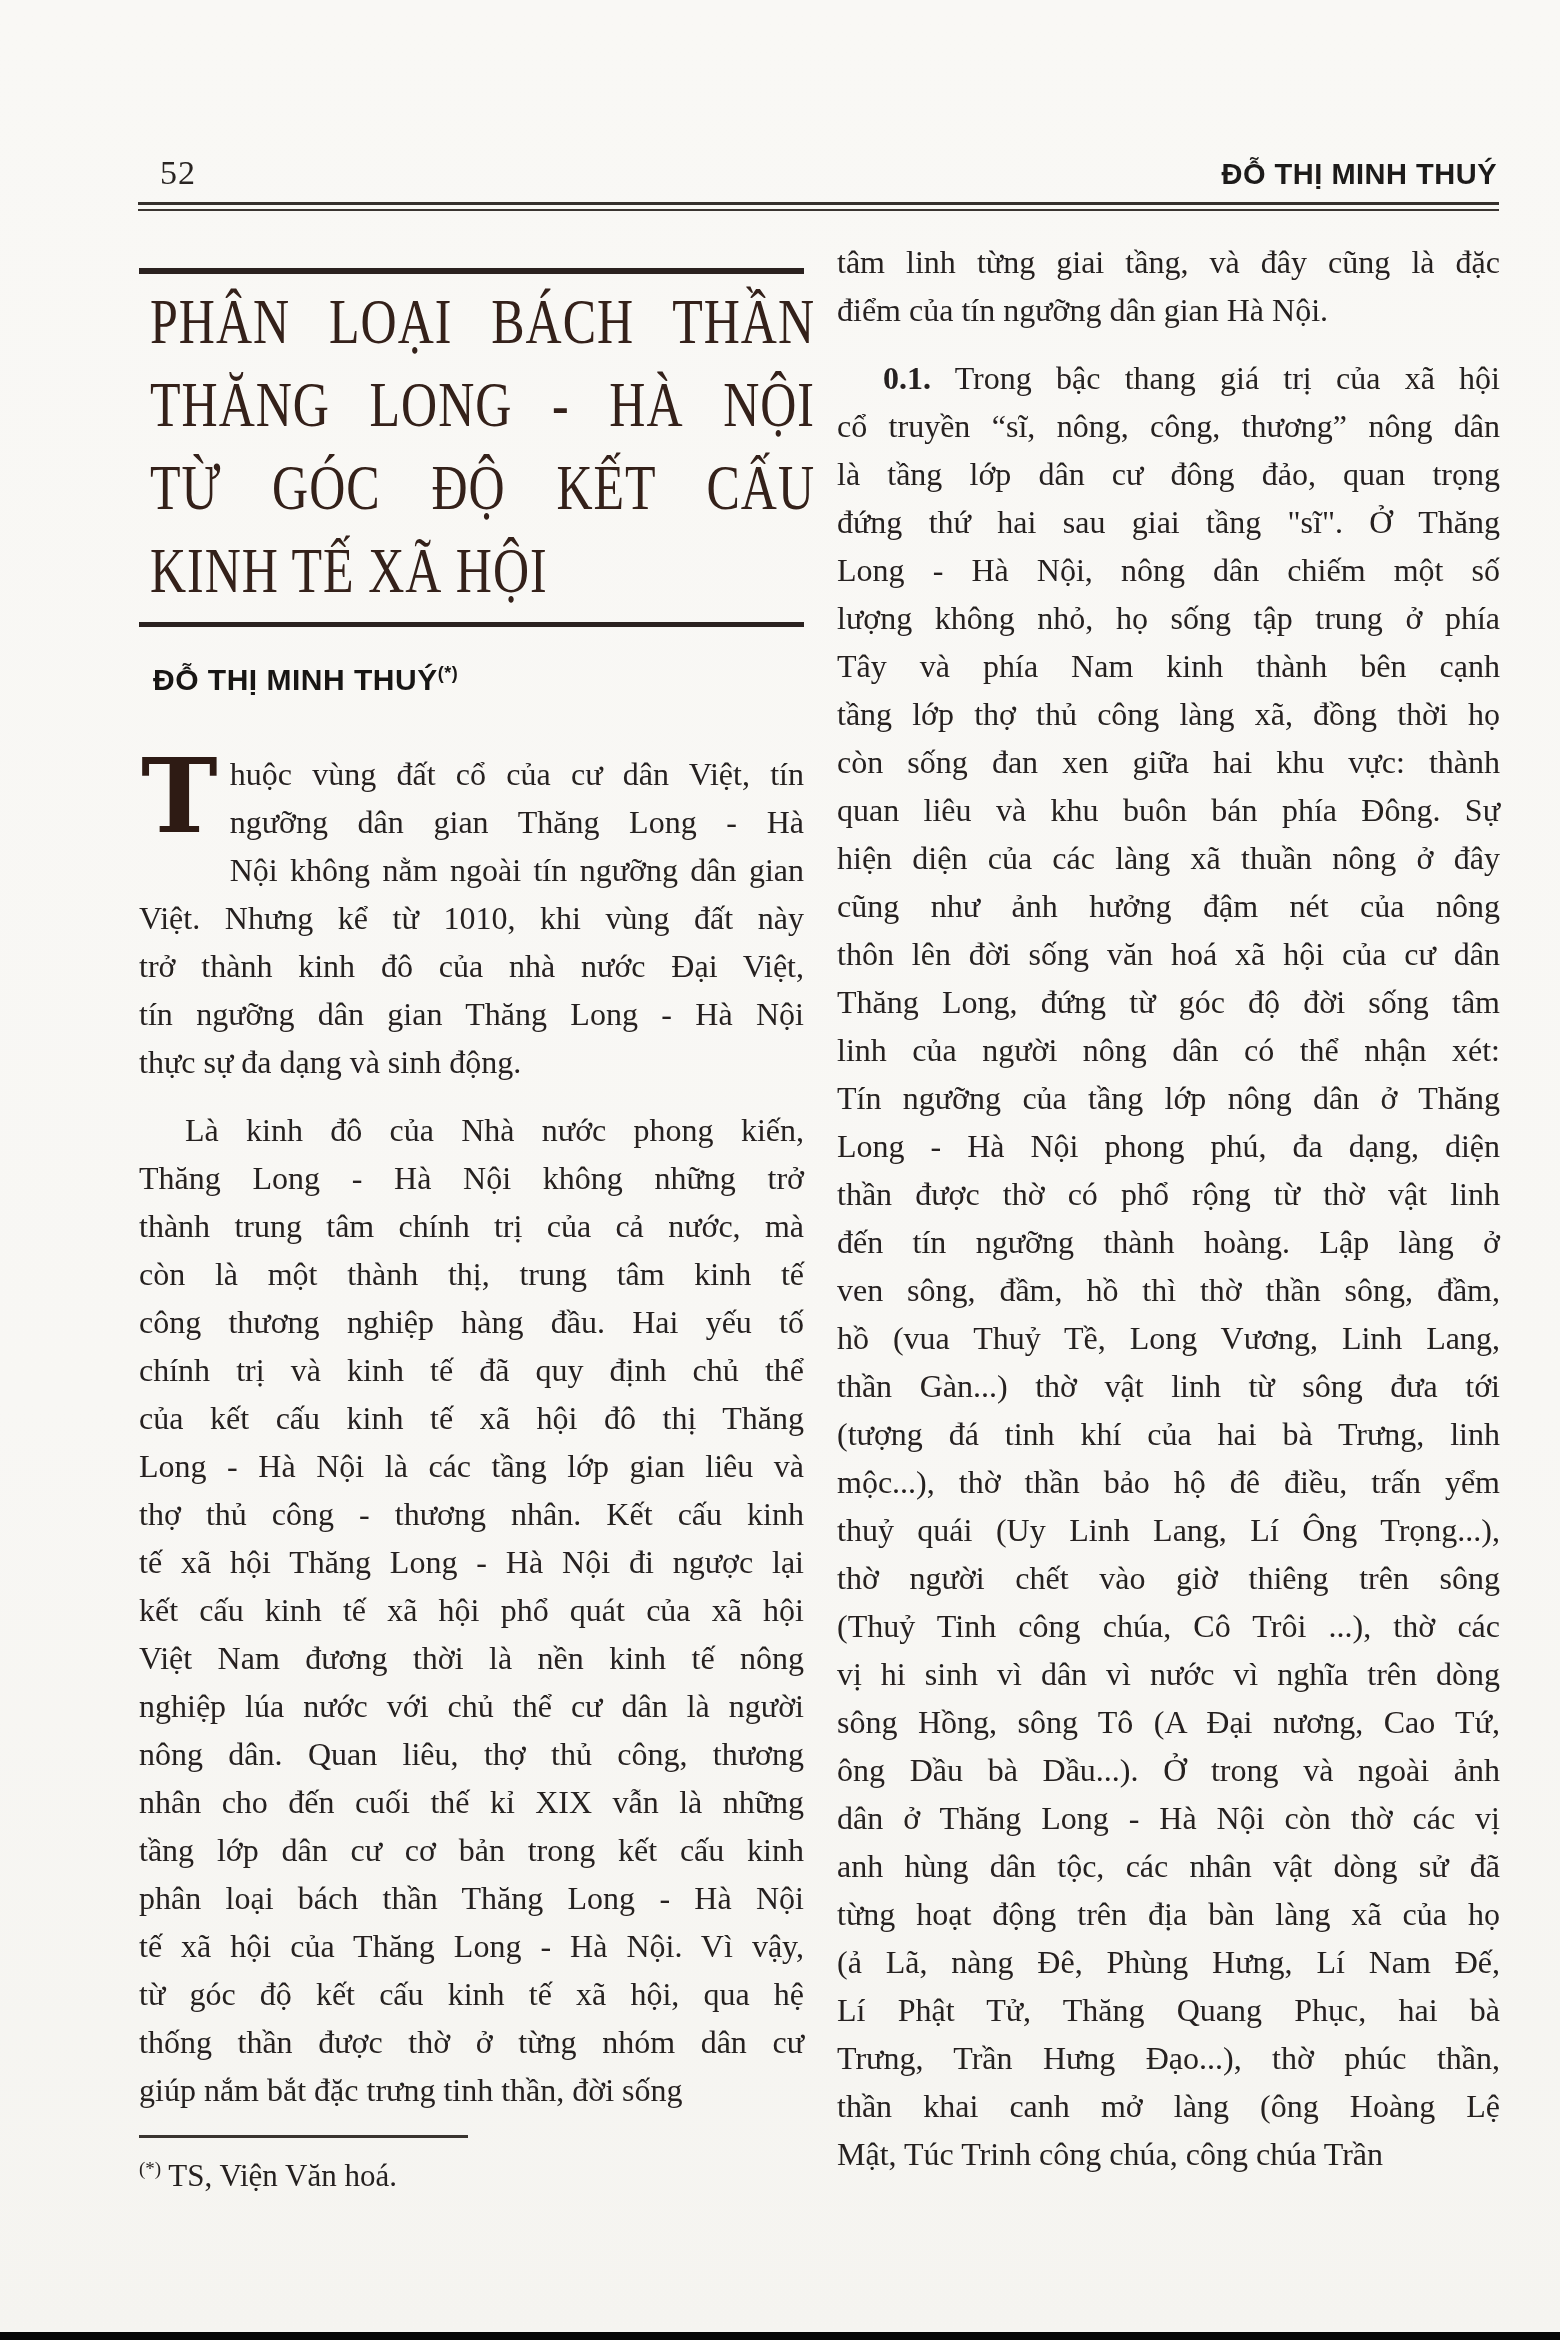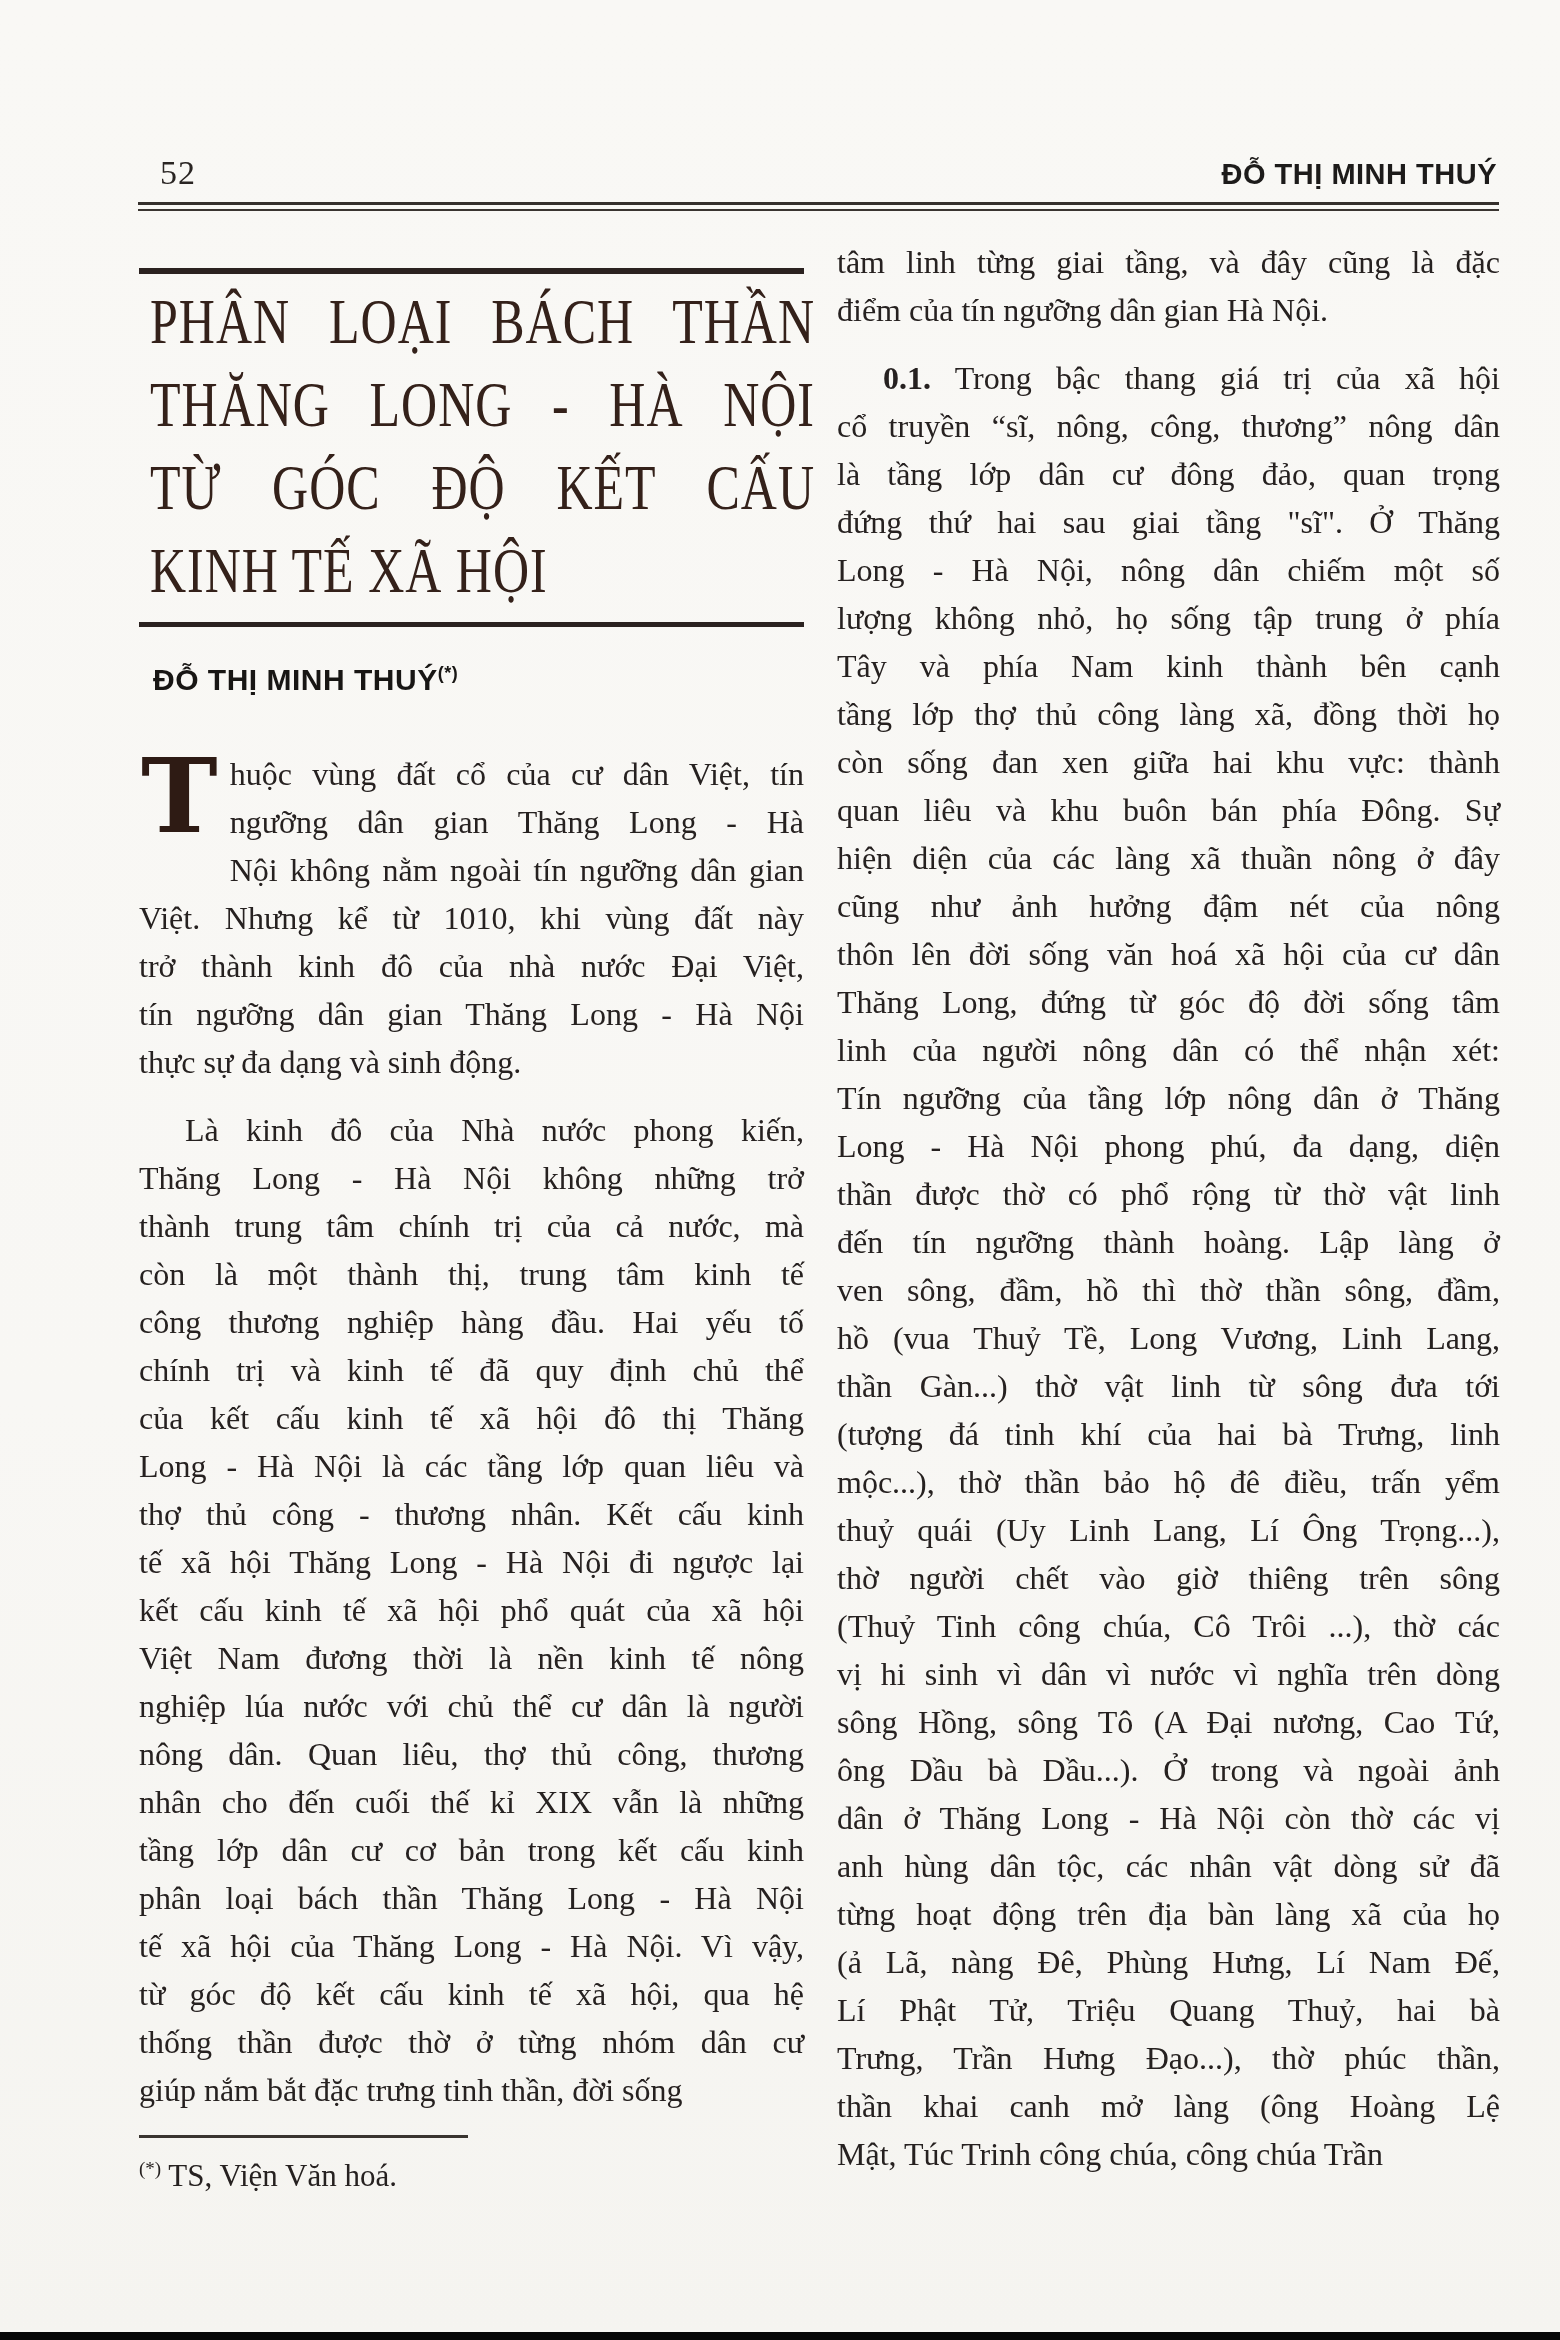--- a/index.html
+++ b/index.html
@@ -188,21 +188,21 @@
         <div class="line final">thực sự đa dạng và sinh động.</div>
       </div>
       <div class="para indent">
         <div class="line">Là kinh đô của Nhà nước phong kiến,</div>
         <div class="line">Thăng Long - Hà Nội không những trở</div>
         <div class="line">thành trung tâm chính trị của cả nước, mà</div>
         <div class="line">còn là một thành thị, trung tâm kinh tế</div>
         <div class="line">công thương nghiệp hàng đầu. Hai yếu tố</div>
         <div class="line">chính trị và kinh tế đã quy định chủ thể</div>
         <div class="line">của kết cấu kinh tế xã hội đô thị Thăng</div>
-        <div class="line">Long - Hà Nội là các tầng lớp quan liêu và</div>
+        <div class="line">Long - Hà Nội là các tầng lớp gian liêu và</div>
         <div class="line">thợ thủ công - thương nhân. Kết cấu kinh</div>
         <div class="line">tế xã hội Thăng Long - Hà Nội đi ngược lại</div>
         <div class="line">kết cấu kinh tế xã hội phổ quát của xã hội</div>
         <div class="line">Việt Nam đương thời là nền kinh tế nông</div>
         <div class="line">nghiệp lúa nước với chủ thể cư dân là người</div>
         <div class="line">nông dân. Quan liêu, thợ thủ công, thương</div>
         <div class="line">nhân cho đến cuối thế kỉ XIX vẫn là những</div>
         <div class="line">tầng lớp dân cư cơ bản trong kết cấu kinh</div>
         <div class="line">phân loại bách thần Thăng Long - Hà Nội</div>
         <div class="line">tế xã hội của Thăng Long - Hà Nội. Vì vậy,</div>
@@ -244,21 +244,21 @@
         <div class="line">thuỷ quái (Uy Linh Lang, Lí Ông Trọng...),</div>
         <div class="line">thờ người chết vào giờ thiêng trên sông</div>
         <div class="line">(Thuỷ Tinh công chúa, Cô Trôi ...), thờ các</div>
         <div class="line">vị hi sinh vì dân vì nước vì nghĩa trên dòng</div>
         <div class="line">sông Hồng, sông Tô (A Đại nương, Cao Tứ,</div>
         <div class="line">ông Dầu bà Dầu...). Ở trong và ngoài ảnh</div>
         <div class="line">dân ở Thăng Long - Hà Nội còn thờ các vị</div>
         <div class="line">anh hùng dân tộc, các nhân vật dòng sử đã</div>
         <div class="line">từng hoạt động trên địa bàn làng xã của họ</div>
         <div class="line">(ả Lã, nàng Đê, Phùng Hưng, Lí Nam Đế,</div>
-        <div class="line">Lí Phật Tử, Triệu Quang Thuỷ, hai bà</div>
+        <div class="line">Lí Phật Tử, Thăng Quang Phục, hai bà</div>
         <div class="line">Trưng, Trần Hưng Đạo...), thờ phúc thần,</div>
         <div class="line">thần khai canh mở làng (ông Hoàng Lệ</div>
         <div class="line final">Mật, Túc Trinh công chúa, công chúa Trần</div>
       </div>
     </div>
 
   <div class="footnote-rule"></div>
   <div class="footnote"><sup>(*)</sup> <span>TS, Viện Văn hoá.</span></div>
 
   <div class="scan-bar"></div>

